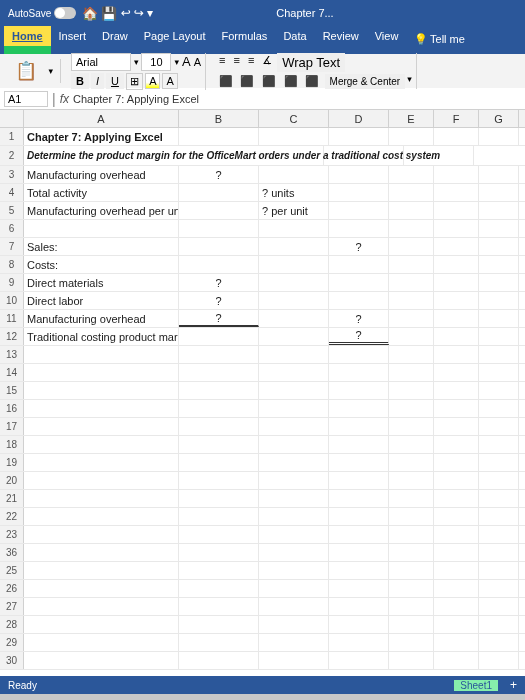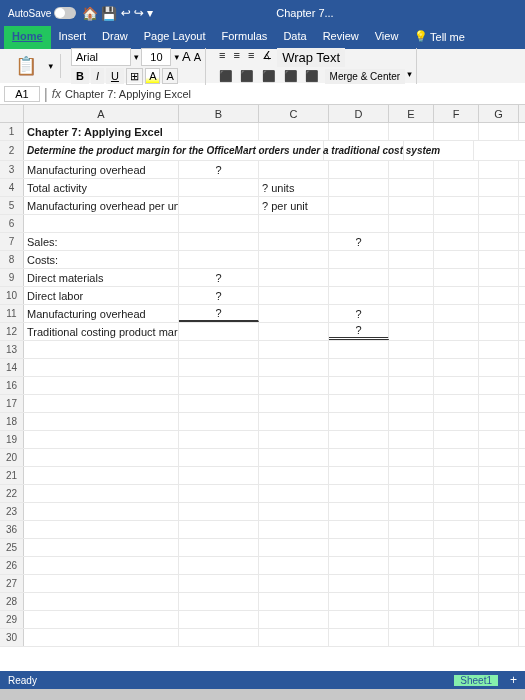--- a/index.html
+++ b/index.html
@@ -34,24 +34,24 @@
       padding: 0 4px;
     }
     .ribbon-tab {
       padding: 4px 8px;
       font-size: 11px;
       color: white;
       cursor: pointer;
       border-bottom: 2px solid transparent;
     }
     .ribbon-tab.active {
-      background: #22c55e;
+      background: #fde047;
       color: #2b579a;
       font-weight: bold;
-      border-bottom: 2px solid #22c55e;
+      border-bottom: 8px solid #22c55e;
       text-decoration: underline;
     }
     #ribbon-controls {
       display: flex;
       align-items: center;
       padding: 3px 6px;
       gap: 6px;
       background: #f3f3f3;
       height: 34px;
     }
@@ -96,25 +96,24 @@
     #formula-bar {
       display: flex;
       align-items: center;
       background: white;
       border-bottom: 1px solid #d0d0d0;
       padding: 2px 4px;
       height: 22px;
       gap: 4px;
     }
     #cell-ref {
-      width: 36px;
+      width: 44px;
       font-size: 11px;
       border: 1px solid #ccc;
       padding: 1px 3px;
-      text-align: center;
     }
 
     
     #spreadsheet-container {
       background: white;
       overflow: hidden;
       width: 525px;
       height: 566px;
     }
 
@@ -479,20 +478,31 @@
           <div class="cell col-a"></div>
           <div class="cell col-b"></div>
           <div class="cell col-c"></div>
           <div class="cell col-d"></div>
           <div class="cell col-e"></div>
           <div class="cell col-f"></div>
           <div class="cell col-g"></div>
           <div class="cell col-h"></div>
         </div>
         <div class="grid-row">
+          <div class="row-num">15</div>
+          <div class="cell col-a"></div>
+          <div class="cell col-b"></div>
+          <div class="cell col-c"></div>
+          <div class="cell col-d"></div>
+          <div class="cell col-e"></div>
+          <div class="cell col-f"></div>
+          <div class="cell col-g"></div>
+          <div class="cell col-h"></div>
+        </div>
+        <div class="grid-row">
           <div class="row-num">16</div>
           <div class="cell col-a"></div>
           <div class="cell col-b"></div>
           <div class="cell col-c"></div>
           <div class="cell col-d"></div>
           <div class="cell col-e"></div>
           <div class="cell col-f"></div>
           <div class="cell col-g"></div>
           <div class="cell col-h"></div>
         </div>

